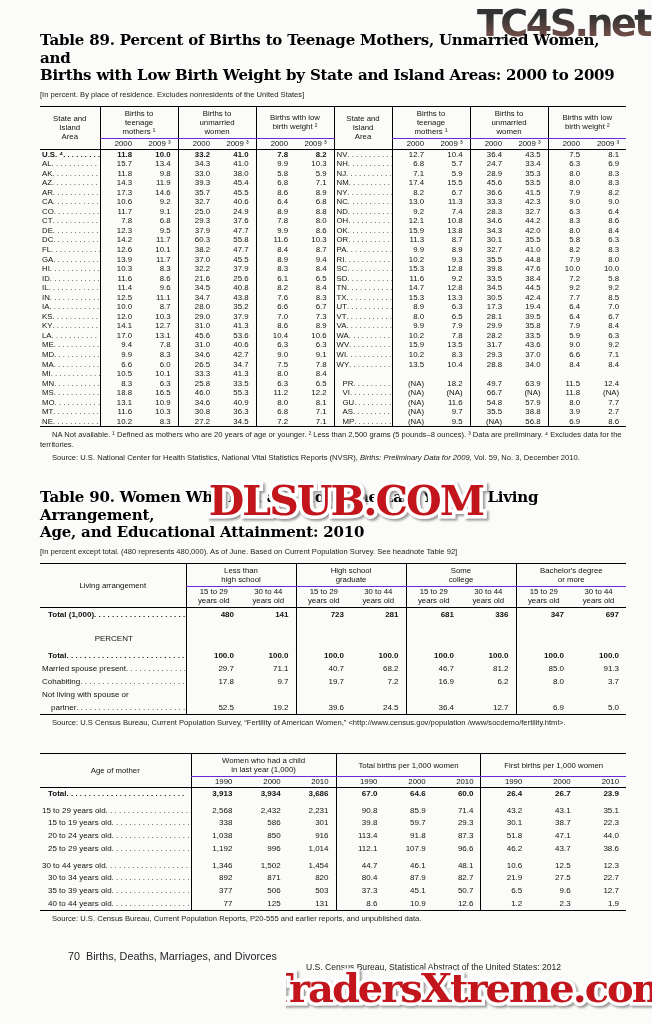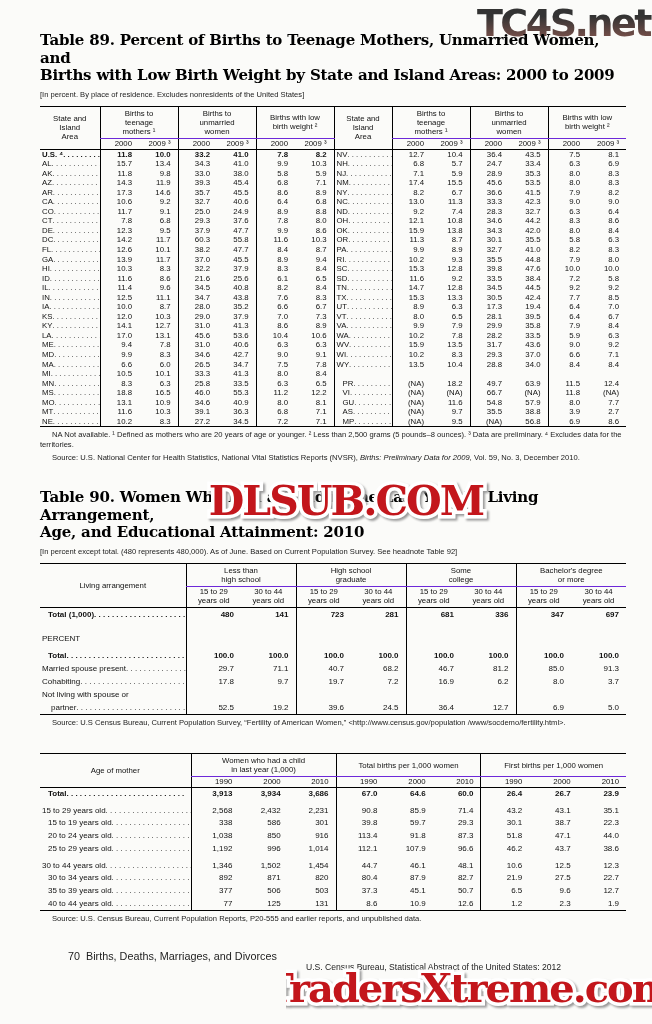--- a/index.html
+++ b/index.html
@@ -23,21 +23,21 @@
   .lab .t{white-space:nowrap}
   .dots{flex:1 1 auto;min-width:0;overflow:hidden;white-space:nowrap}
   .dots::before{content:" . . . . . . . . . . . . . . . . . . . . . . . . . . ."}
   .ind .t{padding-left:6px}
   .ind2{padding-left:9px}
   .gp td{padding-top:4px}
   
   .t89 td{font-size:7.8px;line-height:9.55px;height:9.55px}
   
   .t90 td{font-size:8px;line-height:13px;height:13px}
-  .t90 .secline{text-align:left;padding-top:11px}
+  .t90 .secline{text-align:center;padding-top:11px}
   .t90 tr.years th{padding-bottom:2px}
   
   .t91 td{font-size:8px;line-height:12.7px;height:12.7px}
   .fnote,.src{font-size:7.6px;line-height:9.8px;text-indent:12px;margin-top:3px;color:#1a1a1a}
   .src em{font-style:italic}
   .wm{position:absolute;pointer-events:none}
   .footer-left{position:absolute;left:68px;top:950px;font-size:10.8px;color:#222}
   .footer-right{position:absolute;left:306px;top:962px;font-size:8.6px;color:#222}
 </style>
 </head>
@@ -814,21 +814,21 @@
         </tr>
         <tr>
           <td class="stub">
             <div class="lab">
               <span class="t">MT</span>
               <span class="dots"></span>
             </div>
           </td>
           <td class="n vl">11.6</td>
           <td class="n">10.3</td>
-          <td class="n vl">39.1</td>
+          <td class="n vl">30.8</td>
           <td class="n">36.3</td>
           <td class="n vl">6.8</td>
           <td class="n">7.1</td>
           <td class="stub vl">
             <div class="lab ind">
               <span class="t">AS</span>
               <span class="dots"></span>
             </div>
           </td>
           <td class="n vl">(NA)</td>

